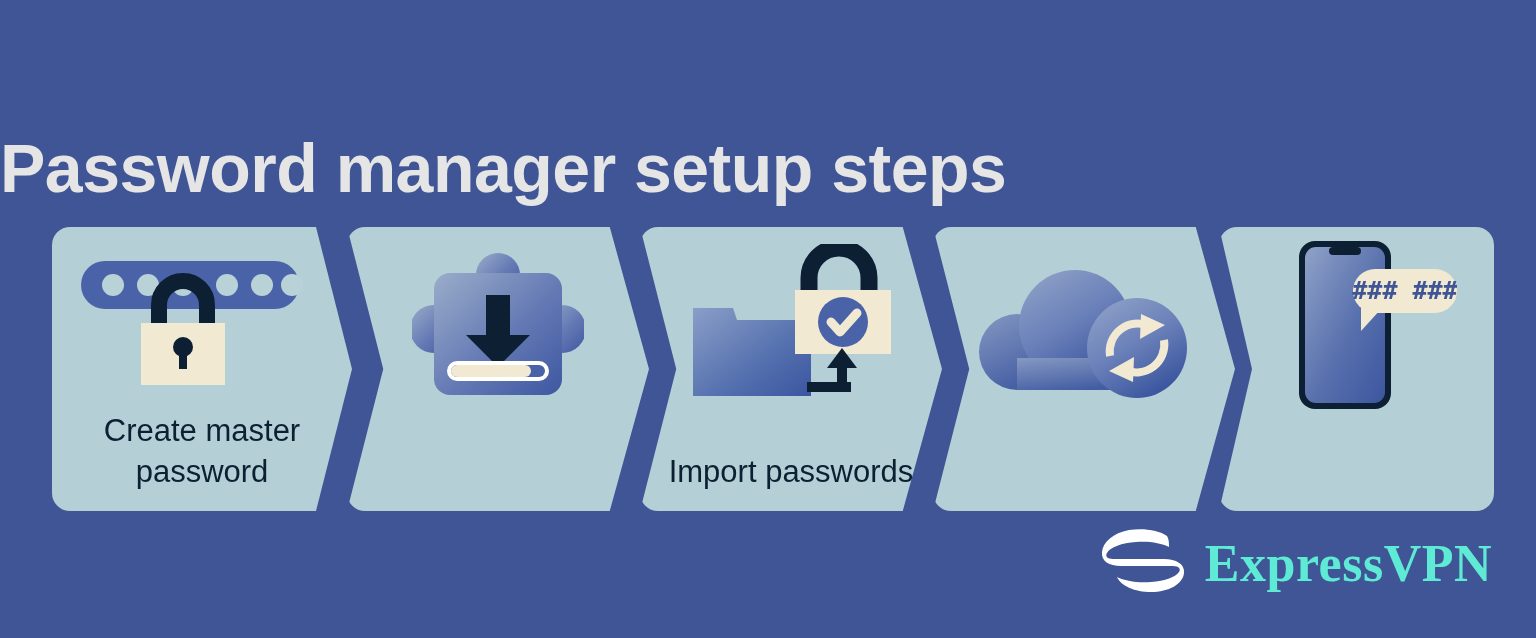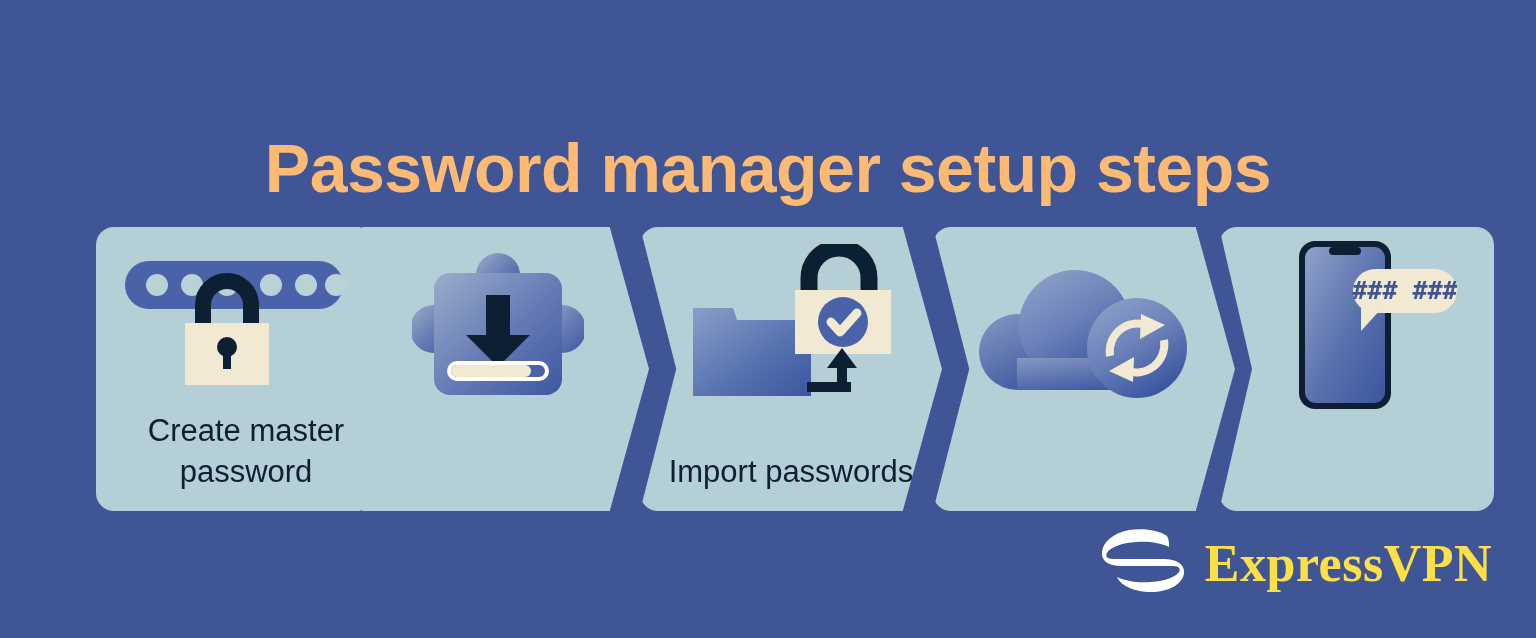--- a/index.html
+++ b/index.html
@@ -4,21 +4,21 @@
 <style>
   html,body{margin:0;padding:0;}
   body{
     width:1536px;height:638px;
     background:#3f5595;
     font-family:"Liberation Sans", sans-serif;
     overflow:hidden;position:relative;
   }
   #page-title{
     position:absolute;left:0;top:88px;width:100%;
-    text-align:center;color:#fdba74;
+    text-align:left;color:#e5e5e5;
     font-size:68px;font-weight:bold;letter-spacing:-0.5px;
     line-height:1.0;
   }
   #steps{
     position:absolute;left:52px;top:227px;width:1442px;height:284px;
   }
   .step-card{
     position:absolute;top:0;height:284px;
     color:#0d2033;
   }
@@ -51,33 +51,33 @@
     text-align:center;font-size:31px;line-height:1.34;
     color:#0d2033;padding:0 8px;box-sizing:border-box;
   }
   .label-single{bottom:38px;}
   
   #logo{
     position:absolute;right:44px;bottom:38px;
     display:flex;align-items:center;gap:18px;
   }
   #logo-word{
-    color:#fde047;font-family:"Liberation Serif", serif;
+    color:#5eead4;font-family:"Liberation Serif", serif;
     font-size:52px;font-weight:bold;letter-spacing:0.5px;
     line-height:1;
   }
 </style>
 </head>
 <body>
 
 <h1 id="page-title">Password manager setup steps</h1>
 
 <div id="steps">
 
-  <div class="step-card" style="left:0px;width:300px;margin-left:44px;">
+  <div class="step-card" style="left:0px;width:300px;">
     <div class="card-shape shape-first"></div>
     <div class="icon-wrap" style="left:-12px;">
       <svg width="230" height="150" viewBox="0 0 230 150">
         <rect x="6" y="8" width="218" height="48" rx="24" fill="#4a63a8"></rect>
         <circle cx="38" cy="32" r="11" fill="#b9d2d8"></circle>
         <circle cx="73" cy="32" r="11" fill="#b9d2d8"></circle>
         <circle cx="108" cy="32" r="11" fill="#b9d2d8"></circle>
         <circle cx="152" cy="32" r="11" fill="#b9d2d8"></circle>
         <circle cx="187" cy="32" r="11" fill="#b9d2d8"></circle>
         <circle cx="217" cy="32" r="11" fill="#b9d2d8"></circle>

